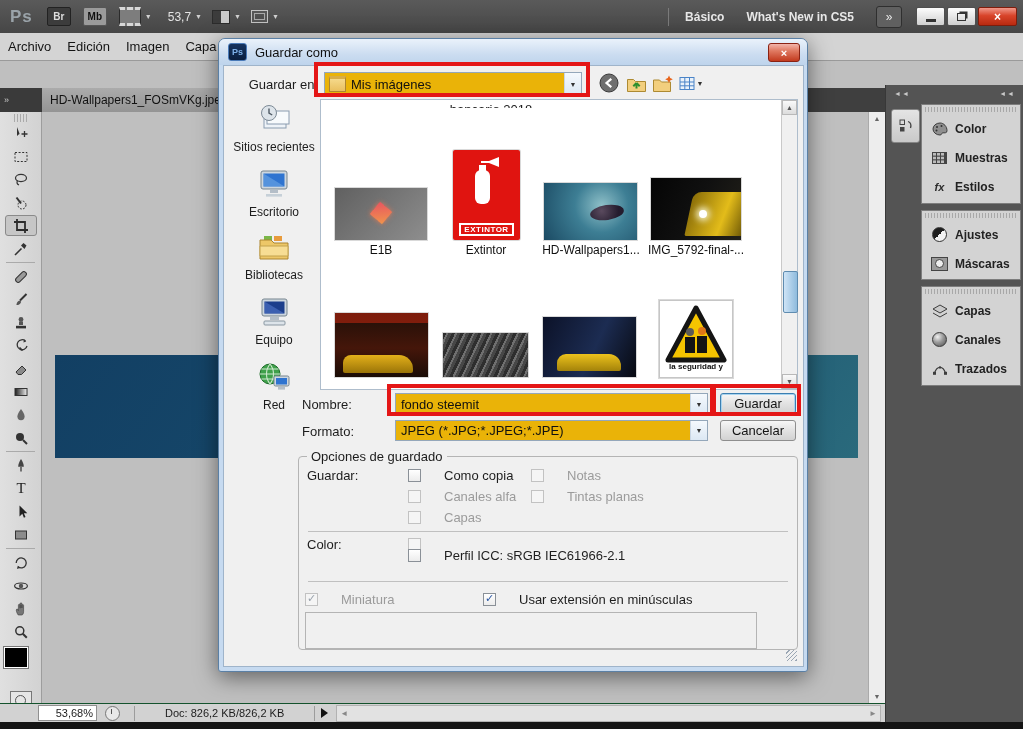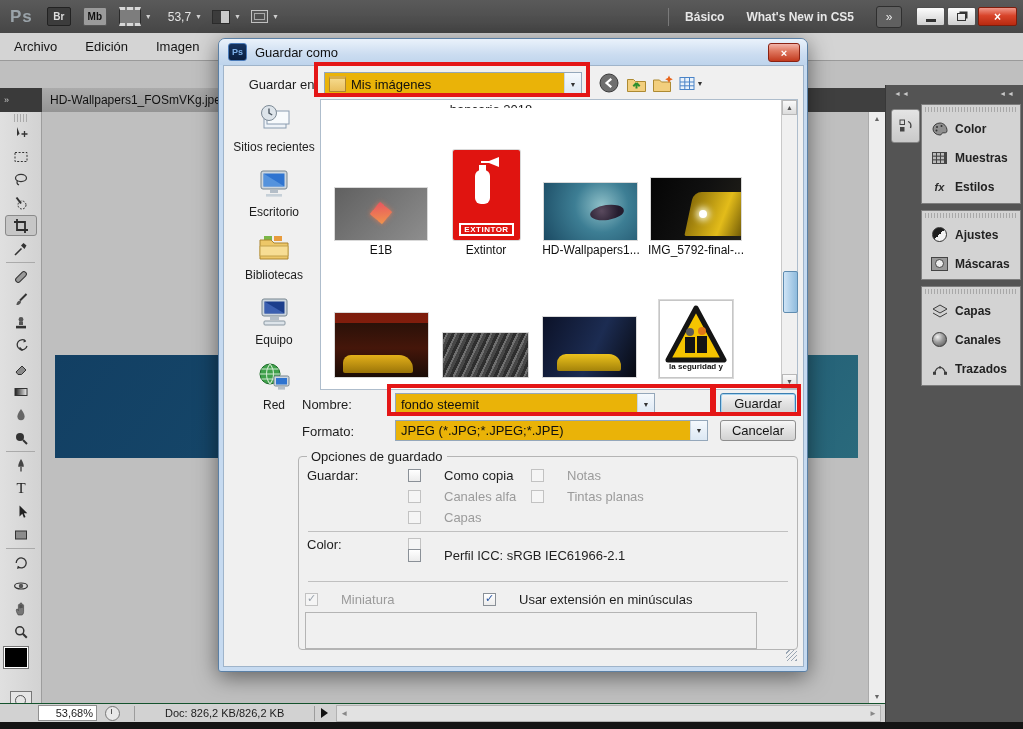--- a/index.html
+++ b/index.html
@@ -26,21 +26,21 @@
   .chev-btn{width:24px;height:20px;background:#606060;border:1px solid #2f2f2f;border-radius:3px;
             color:#e8e8e8;font-size:12px;display:flex;align-items:center;justify-content:center;margin-right:14px;}
   .winctl{width:27px;height:17px;border:1px solid #4f4f4f;border-radius:2px;margin-right:2px;
           background:linear-gradient(#fdfdfd,#cfcfcf);display:flex;align-items:center;justify-content:center;}
   .winctl .bar{width:10px;height:3px;background:#333;margin-top:7px;}
   .winctl .dup{width:7px;height:6px;border:1.5px solid #333;box-shadow:2px -2px 0 -0.5px #333;}
   .winctl.close{width:37px;background:linear-gradient(#f0988a,#d8442a 45%,#b92a10);border-color:#7e1d0c;
                 color:#fff;font-weight:bold;font-size:12px;margin-right:6px;}
   .menubar{left:0;top:33px;width:1023px;height:27px;background:#d4d4d4;border-bottom:1px solid #9a9a9a;
            display:flex;align-items:center;font-size:13px;color:#141414;}
-  .menubar span{padding:0 14px;}
+  .menubar span{padding:0 8px;}
   .optionsbar{left:0;top:60px;width:1023px;height:28px;background:#cfcfcf;border-bottom:1px solid #8d8d8d;
               display:flex;align-items:center;font-size:12px;color:#1c1c1c;}
   .opt-grip{width:7px;height:22px;margin:0 6px 0 2px;background:repeating-linear-gradient(#aaa 0 1px,transparent 1px 3px);}
   .opt-field{width:66px;height:17px;background:#fff;border:1px solid #8c8c8c;font-size:12px;
              display:flex;align-items:center;justify-content:center;margin:0 8px;}
   .tabstrip{left:42px;top:88px;width:844px;height:24px;background:#3f3f3f;display:flex;}
   .palhdr{left:0;top:88px;width:42px;height:24px;background:#3a3a3a;color:#c9c9c9;font-size:9px;
           display:flex;align-items:center;padding-left:4px;box-sizing:border-box;}
   .doctab{max-width:176px;height:24px;background:linear-gradient(#ababab,#949494);border-right:1px solid #2e2e2e;
           color:#111;font-size:12px;display:flex;align-items:center;padding:0 8px;white-space:nowrap;overflow:hidden;}
@@ -614,21 +614,21 @@
         </span>
 
         <div class="listscroll">
           <span class="sbtn" style="top:0;">▲</span>
           <span class="lthumb"></span>
           <span class="sbtn" style="bottom:0;">▼</span>
         </div>
       </div>
 
       <span class="lbl" style="left:78px;top:331px;">Nombre:</span>
-      <div class="combo" style="left:171px;top:327px;width:260px;height:22px;">
+      <div class="combo" style="left:171px;top:327px;width:313px;height:22px;">
         <span class="ctext">fondo steemit</span>
         <span class="azone">▼</span>
       </div>
       <span class="winbtn primary" style="left:496px;top:327px;">Guardar</span>
 
       <span class="lbl" style="left:78px;top:358px;">Formato:</span>
       <div class="combo" style="left:171px;top:354px;width:313px;height:21px;">
         <span class="ctext">JPEG (*.JPG;*.JPEG;*.JPE)</span>
         <span class="azone">▼</span>
       </div>

